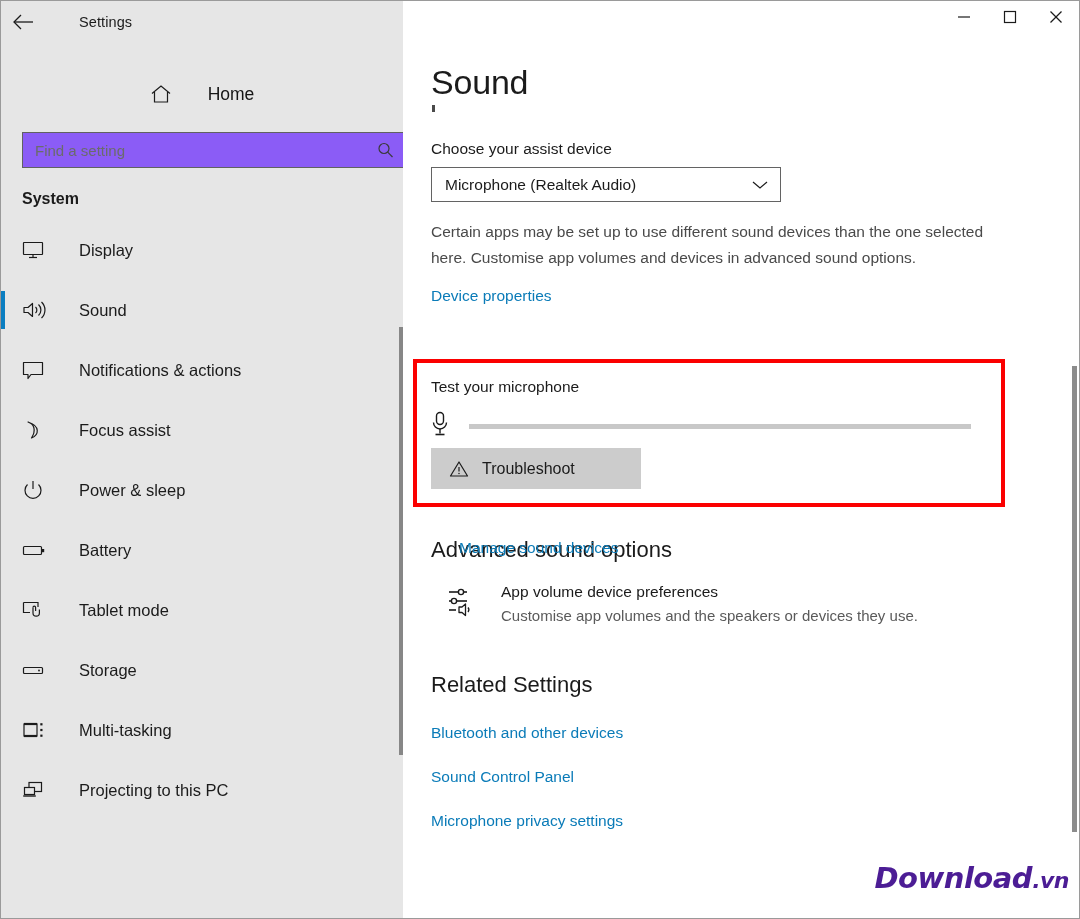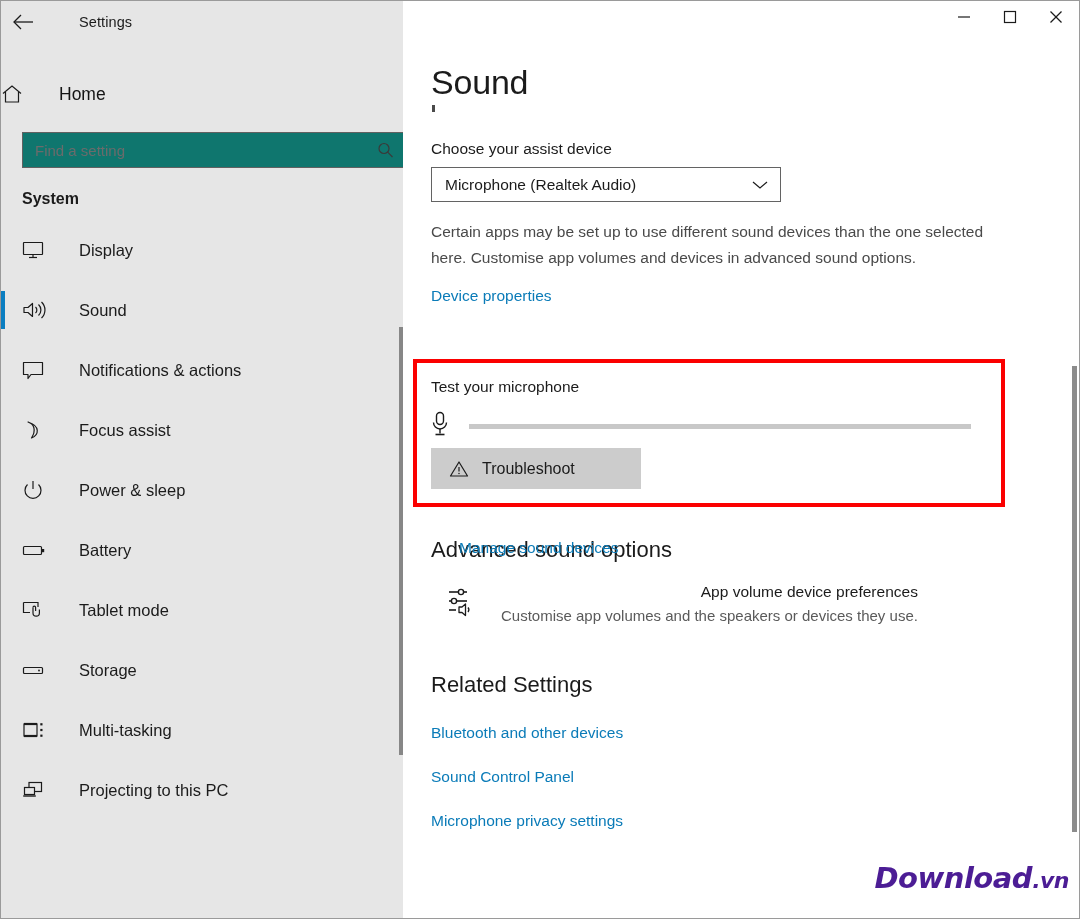--- a/index.html
+++ b/index.html
@@ -83,35 +83,36 @@
     height: 877px;
     background: #e6e6e6;
     overflow: hidden;
   }
   .home-row {
     display: flex;
     align-items: center;
     height: 40px;
     margin-top: 32px;
     cursor: default;
+    justify-content: center;
   }
   .home-row .ico { width: 34px; display: flex; align-items: center; }
   .home-row .lbl {
     font-size: 17.5px;
     color: #151515;
     margin-left: 24px;
   }
 
   .search-wrap {
     margin: 18px 0 0 21px;
     width: 382px;
     height: 36px;
     box-sizing: border-box;
     border: 1px solid #616161;
-    background: #0f766e;
+    background: #8b5cf6;
     display: flex;
     align-items: center;
     position: relative;
   }
   .search-wrap input {
     border: 0;
     outline: 0;
     background: transparent;
     font-family: "Liberation Sans", sans-serif;
     font-size: 15px;
@@ -301,21 +302,21 @@
     font-size: 22px;
     color: #1b1b1b;
     margin: 0 0 0 28px;
   }
   .adv-row {
     display: flex;
     align-items: flex-start;
     margin: 20px 0 0 44px;
   }
   .adv-row .ico { width: 40px; flex: none; padding-top: 3px; }
-  .adv-texts { margin-left: 14px; text-align: right; }
+  .adv-texts { margin-left: 14px; }
   .adv-title {
     font-size: 15.5px;
     color: #1b1b1b;
     cursor: default;
   }
   .adv-sub {
     font-size: 15px;
     color: #5a5a5a;
     margin-top: 6px;
   }

